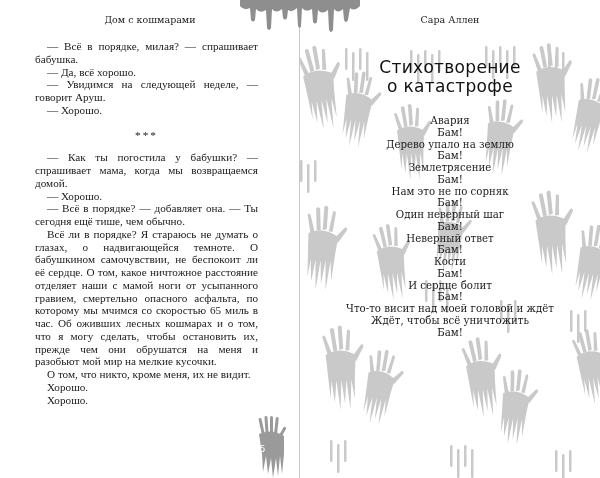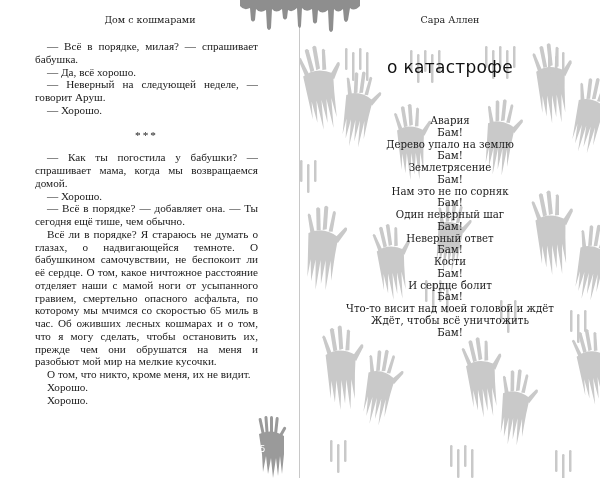--- a/index.html
+++ b/index.html
@@ -34,21 +34,21 @@
 <body>
 
 <div class="spread">
 
   <div class="page page-left">
     <div class="running-head rh-left">Дом с кошмарами</div>
 
     <div class="body-text">
       <p class="ind">— Всё в порядке, милая? — спрашивает бабушка.</p>
       <p class="ind">— Да, всё хорошо.</p>
-      <p class="ind">— Неверный на следующей неделе, — говорит Аруш.</p>
+      <p class="ind">— Увидимся на следующей неделе, — говорит Аруш.</p>
       <p class="ind">— Хорошо.</p>
       <p class="sep">***</p>
       <p class="ind">— Как ты погостила у бабушки? — спрашивает мама, когда мы возвращаемся домой.</p>
       <p class="ind">— Хорошо.</p>
       <p class="ind">— Всё в порядке? — добавляет она. — Ты сегодня ещё тише, чем обычно.</p>
       <p class="ind">Всё ли в порядке? Я стараюсь не думать о глазах, о надвигающейся темноте. О бабушкином самочувствии, не беспокоит ли её сердце. О том, какое ничтожное расстояние отделяет наши с мамой ноги от усыпанного гравием, смертельно опасного асфальта, по которому мы мчимся со скоростью 65 миль в час. Об оживших лесных кошмарах и о том, что я могу сделать, чтобы остановить их, прежде чем они обрушатся на меня и разобьют мой мир на мелкие кусочки.</p>
       <p class="ind">О том, что никто, кроме меня, их не видит.</p>
       <p class="ind">Хорошо.</p>
       <p class="ind">Хорошо.</p>
 
@@ -237,20 +237,21 @@
         <rect x="164" y="405" width="2.5" height="22" rx="1.2" fill="#c9c9c9"></rect>
         <rect x="171" y="409" width="2.5" height="29" rx="1.2" fill="#c9c9c9"></rect>
         <rect x="255" y="410" width="2.5" height="22" rx="1.2" fill="#c9c9c9"></rect>
         <rect x="262" y="414" width="2.5" height="29" rx="1.2" fill="#c9c9c9"></rect>
         <rect x="269" y="410" width="2.5" height="22" rx="1.2" fill="#c9c9c9"></rect>
       </svg>
 
     <div class="running-head rh-right">Сара Аллен</div>
 
     <div class="poem-title">
+      <div>Стихотворение</div>
       <div>о катастрофе</div>
     </div>
 
     <div class="poem">
       <div>Авария</div>
       <div>Бам!</div>
       <div>Дерево упало на землю</div>
       <div>Бам!</div>
       <div>Землетрясение</div>
       <div>Бам!</div>

